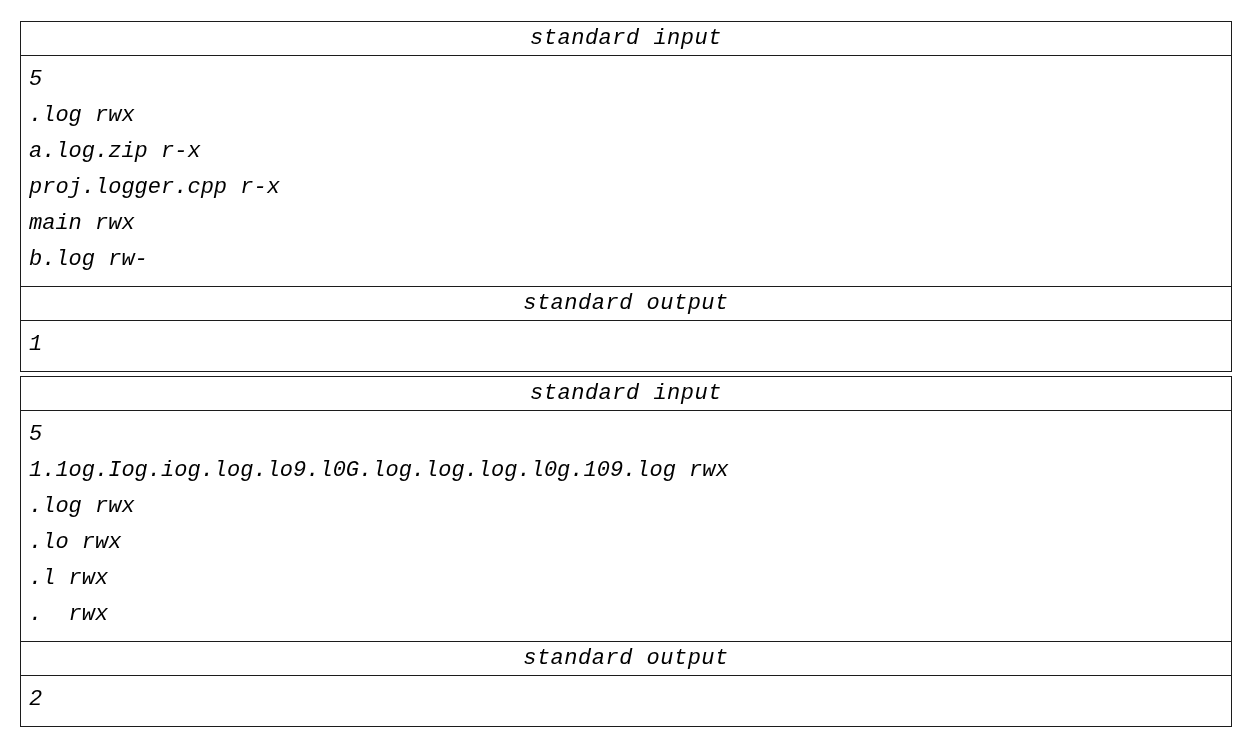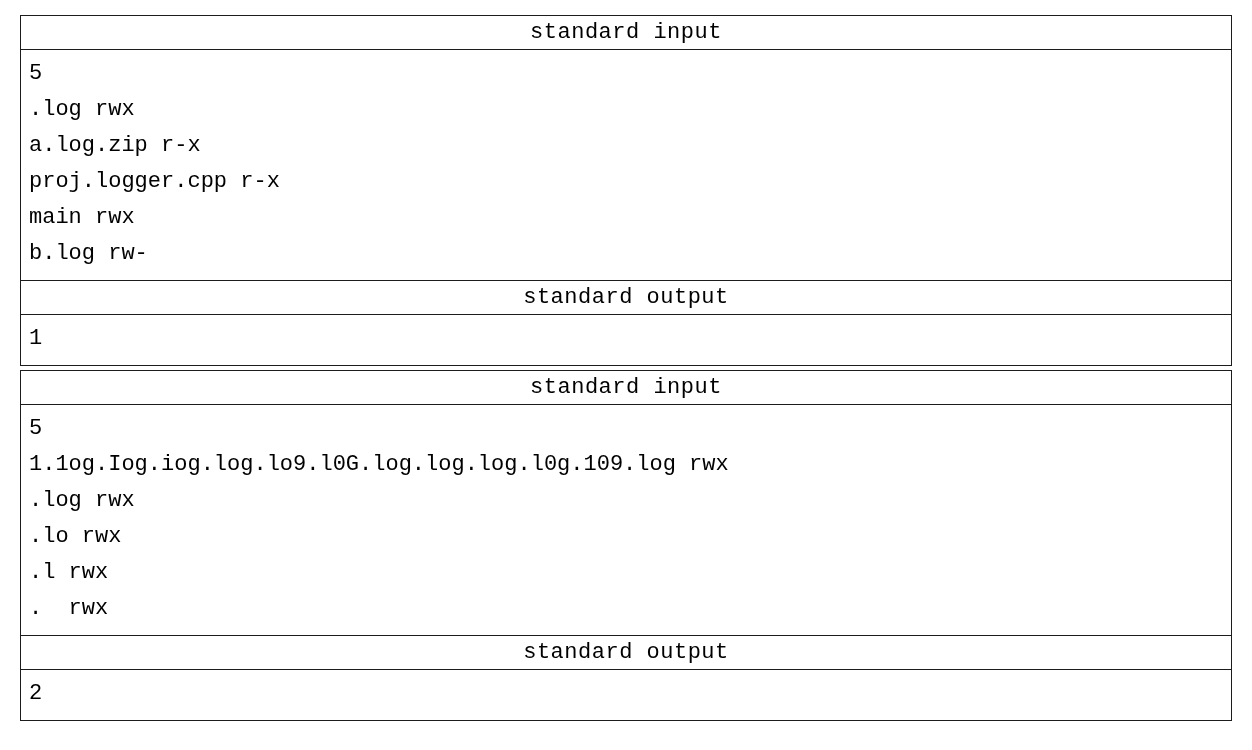--- a/index.html
+++ b/index.html
@@ -7,21 +7,22 @@
     padding: 0;
     background: #ffffff;
   }
   body {
     width: 1252px;
     height: 750px;
     font-family: "Liberation Mono", "DejaVu Sans Mono", monospace;
     color: #000000;
   }
   .examples-wrap {
-    padding: 15px 20px 0 20px;
+    padding: 21px 20px 0 20px;
+    font-style: italic;
   }
   .example-table {
     border: 1.5px solid #1c1c1c;
     background: #ffffff;
     box-sizing: border-box;
   }
   .example-table + .example-table {
     margin-top: 4px;
   }
   .io-header {

